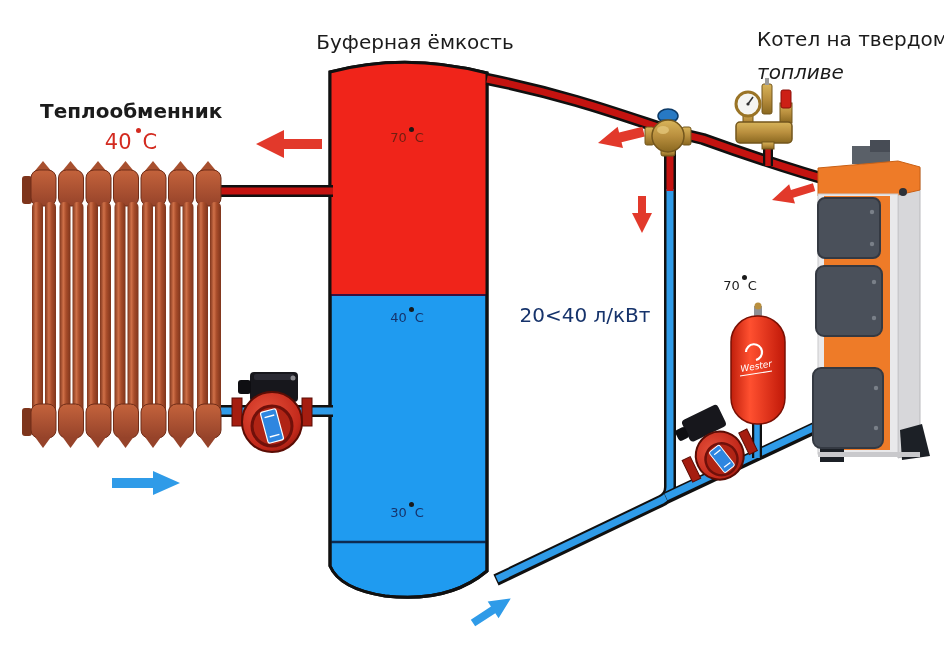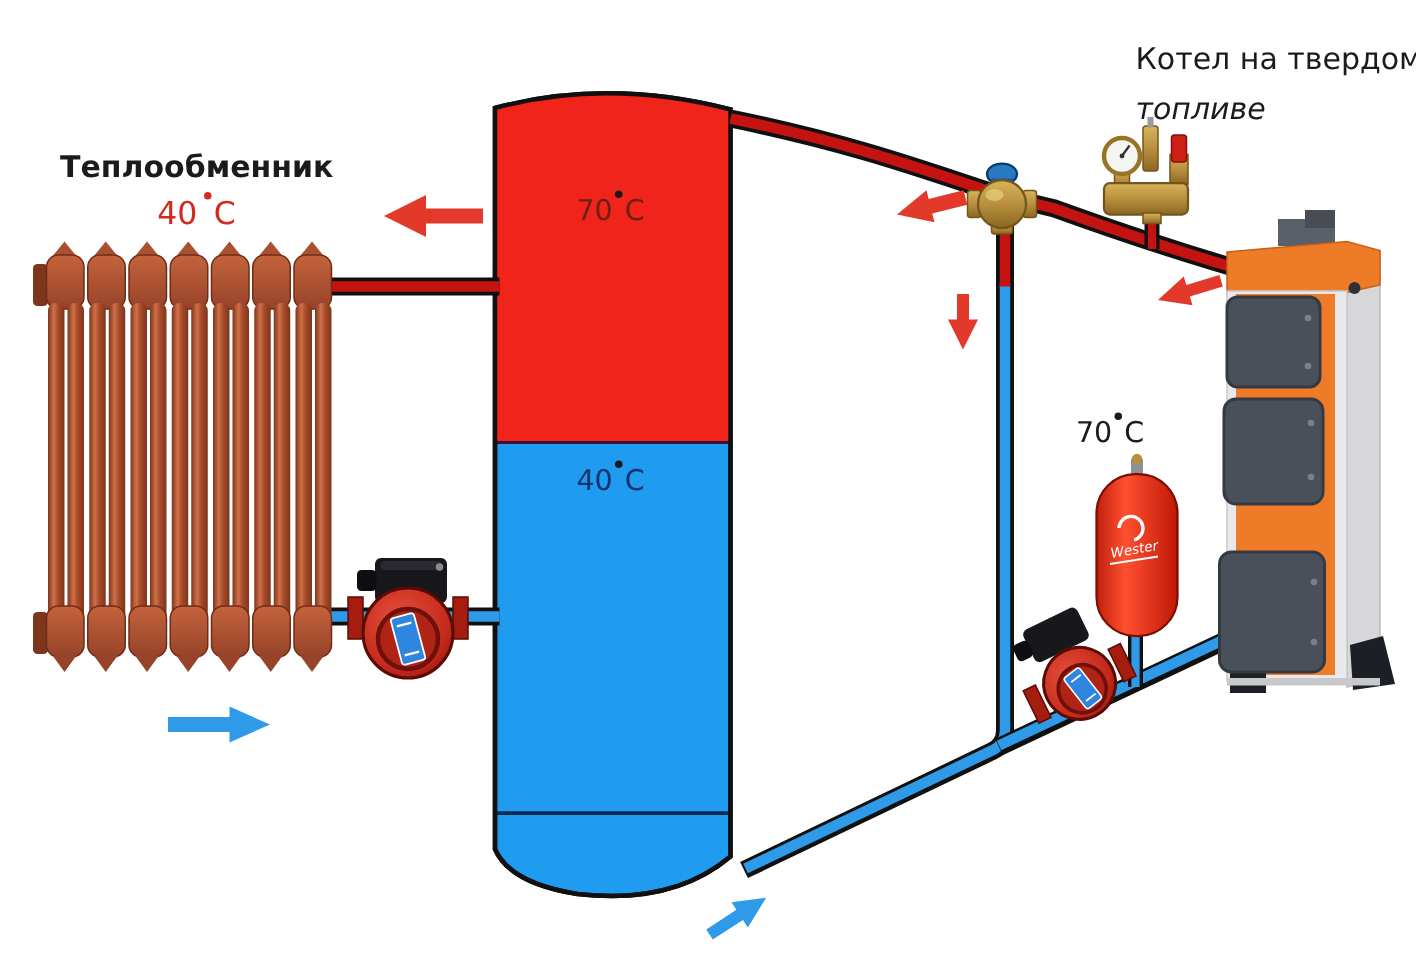--- a/index.html
+++ b/index.html
@@ -9,21 +9,21 @@
   }
   #diagram{position:absolute;left:0;top:0;}
   .lbl{
     position:absolute;z-index:2;color:#1b1b1b;font-size:20px;line-height:1.25;
     white-space:nowrap;
   }
   .center{text-align:center;}
   .navy{color:#16336b;}
   .maroon{color:#6e1f12;}
   .redtxt{color:#d32b20;}
-  .temp{font-size:19px;}
+  .temp{font-size:13px;}
   .deg{
     display:inline-block;width:5px;height:5px;border-radius:50%;
     background:#1a1a1a;vertical-align:0.78em;margin:0 1px 0 2px;
   }
   .redtxt .deg{background:#d32b20;margin:0 2px 0 4px;}
 </style>
 </head>
 <body>
 
 <div id="stage">
@@ -265,37 +265,42 @@
   <g>
     <rect x="754" y="306" width="8" height="14" fill="#8f9095"></rect>
     <circle cx="758" cy="306" r="3.5" fill="#b98f3e"></circle>
     <rect x="731" y="316" width="54" height="108" rx="26" fill="url(#expG)" stroke="#7a1004" stroke-width="1.5"></rect>
     <path d="M746,352 a8,8 0 1 1 10,8" fill="none" stroke="#ffffff" stroke-width="2.2"></path>
     <text x="741" y="372" font-size="9" font-style="italic" fill="#ffffff" transform="rotate(-10 741 372)">Wester</text>
     <line x1="740" y1="376" x2="772" y2="371" stroke="#ffffff" stroke-width="1.2"></line>
   </g>
 </svg>
 
+  <div class="lbl center" style="left:305px;top:30px;width:220px;">Буферная ёмкость</div>
 
   <div class="lbl" style="left:757px;top:27px;">Котел на твердом</div>
   <div class="lbl" style="left:757px;top:60px;font-style:italic;">топливе</div>
 
   <div class="lbl center" style="left:40px;top:99px;width:182px;font-weight:bold;">Теплообменник</div>
 
   <div class="lbl center redtxt" style="left:40px;top:128px;width:182px;font-size:21px;">
     <span>40</span><span class="deg"></span><span>С</span>
   </div>
 
   <div class="lbl center temp maroon" style="left:357px;top:127px;width:100px;">
     <span>70</span><span class="deg"></span><span>С</span>
   </div>
 
   <div class="lbl center temp navy" style="left:357px;top:307px;width:100px;">
     <span>40</span><span class="deg"></span><span>С</span>
   </div>
 
-
+  <div class="lbl center temp navy" style="left:357px;top:502px;width:100px;">
+    <span>30</span><span class="deg"></span><span>С</span>
+  </div>
+
+  <div class="lbl center navy" style="left:505px;top:303px;width:160px;">20&lt;40 л/кВт</div>
 
   <div class="lbl center temp" style="left:690px;top:275px;width:100px;">
     <span>70</span><span class="deg"></span><span>С</span>
   </div>
 
 </div>
 
 </body></html>

